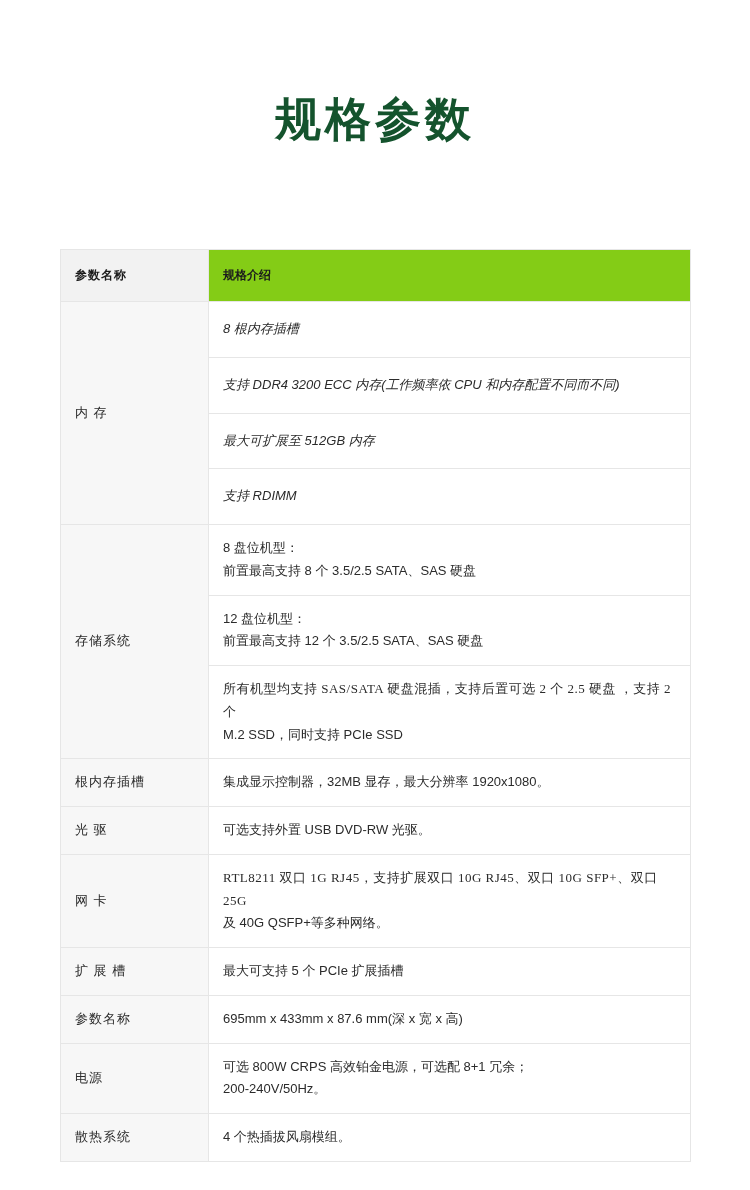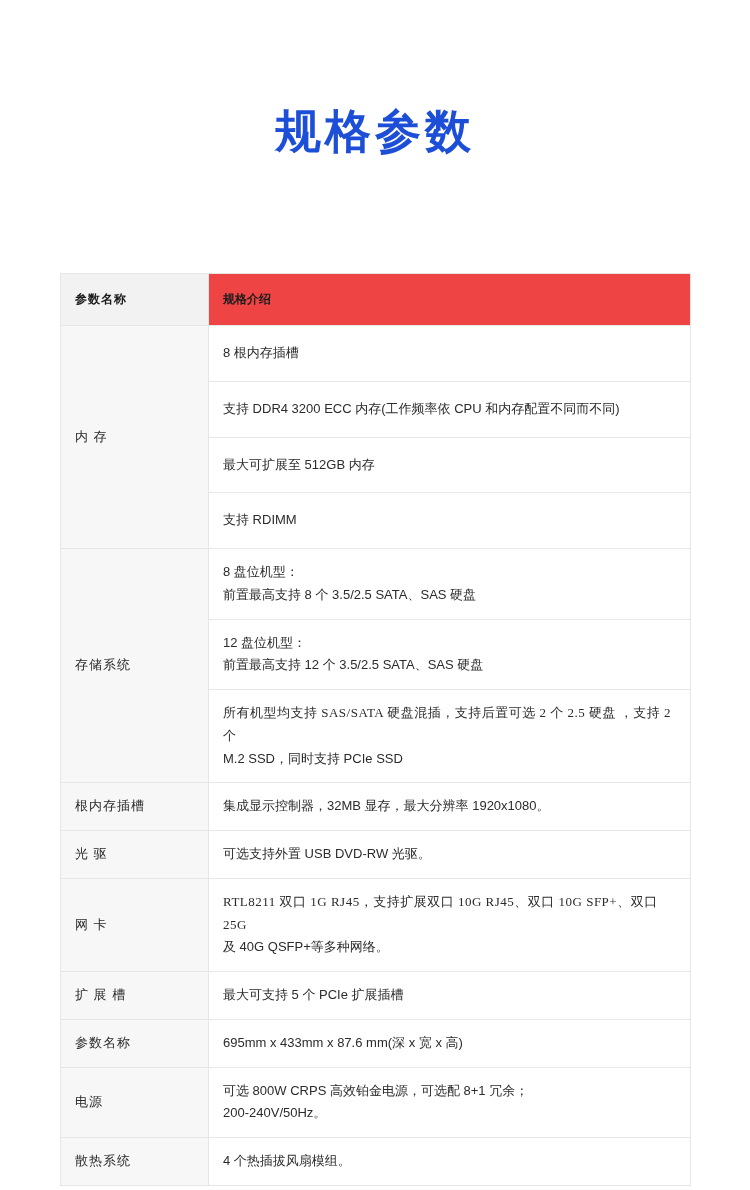--- a/index.html
+++ b/index.html
@@ -17,22 +17,22 @@
     width: 750px;
     min-height: 1190px;
     position: relative;
     box-sizing: border-box;
   }
   .page-title {
     text-align: center;
     font-size: 46px;
     font-weight: bold;
     letter-spacing: 4px;
-    color: #1d4ed8;
-    margin: 12px;
+    color: #14532d;
+    margin: 0;
     padding: 92px 0 0 0;
     line-height: 1.2;
   }
   .spec-table-wrap {
     padding: 102px 60px 0 60px;
     box-sizing: border-box;
   }
   table.spec-table {
     width: 630px;
     border-collapse: collapse;
@@ -58,38 +58,39 @@
   }
   tr.head-row td {
     font-weight: bold;
     color: #1c1c1c;
     background: #f2f2f2;
     padding-top: 15px;
     padding-bottom: 15px;
     font-size: 12px;
   }
   tr.head-row td.col-value {
-    background: #ef4444;
+    background: #84cc16;
   }
   .sub-cell {
     padding: 0 !important;
   }
   .sub-cell .sub-row {
     border-bottom: 1px solid #e6e6e6;
     padding: 12px 14px;
     font-size: 13px;
     line-height: 1.75;
     box-sizing: border-box;
   }
   .sub-cell .sub-row:last-child {
     border-bottom: none;
   }
   .sub-row.tall {
     padding-top: 16px;
     padding-bottom: 16px;
+    font-style: italic;
   }
   .line2 {
     display: block;
   }
   .nowrap-sp {
     letter-spacing: 0.5px;
     font-family: Liberation Serif, serif;
   }
 </style>
 </head>

